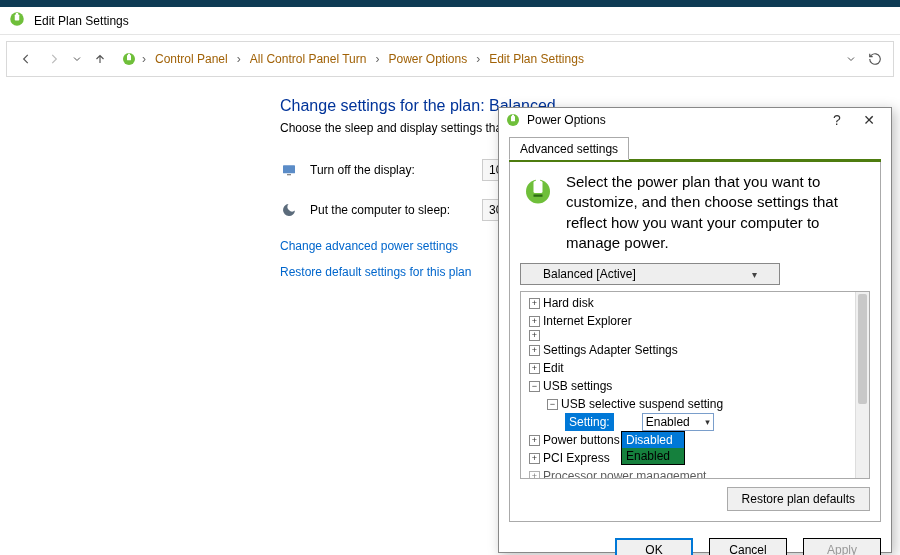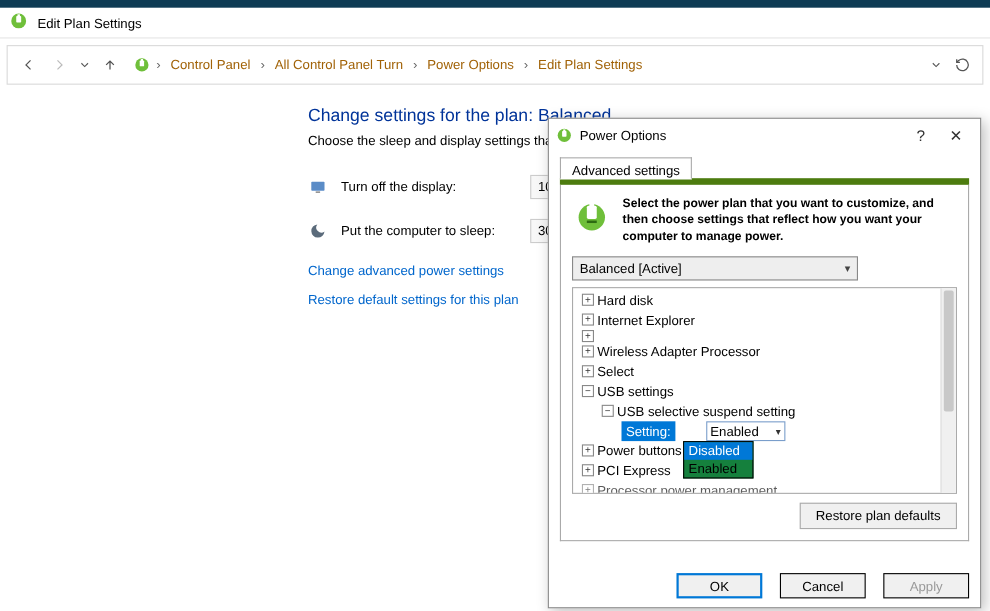--- a/index.html
+++ b/index.html
@@ -35,29 +35,29 @@
   .link { color: #0066cc; font-size: 12px; cursor: pointer; margin-bottom: 12px; display:block;}
 
   
   .dialog { position: absolute; top: 107px; left: 498px; width: 394px; height: 446px; background: #fff; border: 1px solid #888; box-shadow: 3px 3px 12px rgba(0,0,0,0.25); display:flex; flex-direction:column;}
   .dlg-titlebar { height: 30px; display:flex; align-items:center; padding: 0 6px; }
   .dlg-titlebar .dlg-icon { width:16px; margin-right:6px; display:flex; align-items:center;}
   .dlg-titlebar .dlg-title { flex:1; font-size:12px; }
   .dlg-titlebar .dlg-btn { width:32px; height:24px; background:none; border:none; cursor:pointer; display:flex; align-items:center; justify-content:center; font-size:14px; color:#333;}
   .dlg-body { flex:1; padding: 4px 10px 8px 10px; display:flex; flex-direction:column; }
 
-  .tab-strip { height: 26px; display:flex; border-bottom:6px solid #4d7c0f; }
+  .tab-strip { height: 26px; display:flex; border-bottom:3px solid #4d7c0f; }
   .tab { padding: 4px 10px; border:1px solid #aaa; border-bottom:1px solid #fff; background:#fff; font-size:12px; cursor:pointer; position:relative; top:1px;}
   .tab-content { border:1px solid #aaa; border-top:none; padding:10px; flex:0 0 auto; }
 
   .dlg-desc { display:flex; gap:10px; margin-bottom:10px; }
   .dlg-desc .big-icon { width:36px; height:36px; flex-shrink:0;}
-  .dlg-desc .txt { font-size:11px; line-height:1.35; color:#000;font-weight:bold;}
-
-  .plan-select { width: 260px; height:22px; border:1px solid #888; background:#eee; display:flex; align-items:center; padding:0 6px; font-size:12px; cursor:pointer; justify-content:space-between; margin-bottom:6px;}
+  .dlg-desc .txt { font-size:15px; line-height:1.35; color:#000;}
+
+  .plan-select { width: 260px; height:22px; border:1px solid #888; background:#eee; display:flex; align-items:center; padding:0 22px; font-size:12px; cursor:pointer; justify-content:space-between; margin-bottom:6px;}
   .plan-select .chev-down { font-size:10px; color:#444;}
 
   .tree-wrap { border:1px solid #aaa; height: 188px; position:relative; background:#fff;}
   .tree { position:absolute; left:0; top:0; right:14px; bottom:0; overflow:hidden; padding:2px 0 2px 4px; font-size:12px; line-height:18px;}
   .tree-scrollbar { position:absolute; right:0; top:0; bottom:0; width:14px; background:#f0f0f0; border-left:1px solid #ddd;}
   .tree-scrollbar .thumb { position:absolute; left:2px; right:2px; top:2px; height:110px; background:#c8c8c8; border-radius:2px;}
   .tnode { display:flex; align-items:center; gap:3px; padding-left:4px; white-space:nowrap;}
   .expander { width:11px; height:11px; border:1px solid #888; display:inline-flex; align-items:center; justify-content:center; font-size:9px; line-height:1; color:#333; background:#fff; cursor:pointer; flex-shrink:0;}
   .tnode .lbl { cursor:default; }
   .indent1 { padding-left: 22px; }
@@ -231,25 +231,25 @@
             </div>
           <div class="tnode">
               <span class="expander">+</span>
               <span class="lbl">Internet Explorer</span>
             </div>
           <div class="tnode">
               <span class="expander">+</span>
             </div>
           <div class="tnode">
               <span class="expander">+</span>
-              <span class="lbl">Wireless Adapter Processor</span>
-            </div>
-          <div class="tnode">
-              <span class="expander">+</span>
-              <span class="lbl">Select</span>
+              <span class="lbl">Settings Adapter Settings</span>
+            </div>
+          <div class="tnode">
+              <span class="expander">+</span>
+              <span class="lbl">Edit</span>
             </div>
           <div class="tnode">
               <span class="expander">−</span>
               <span class="lbl">USB settings</span>
             </div>
           <div class="tnode indent1">
               <span class="expander">−</span>
               <span class="lbl">USB selective suspend setting</span>
             </div>
           <div class="tnode indent2 setting-line" style="position:relative;">

